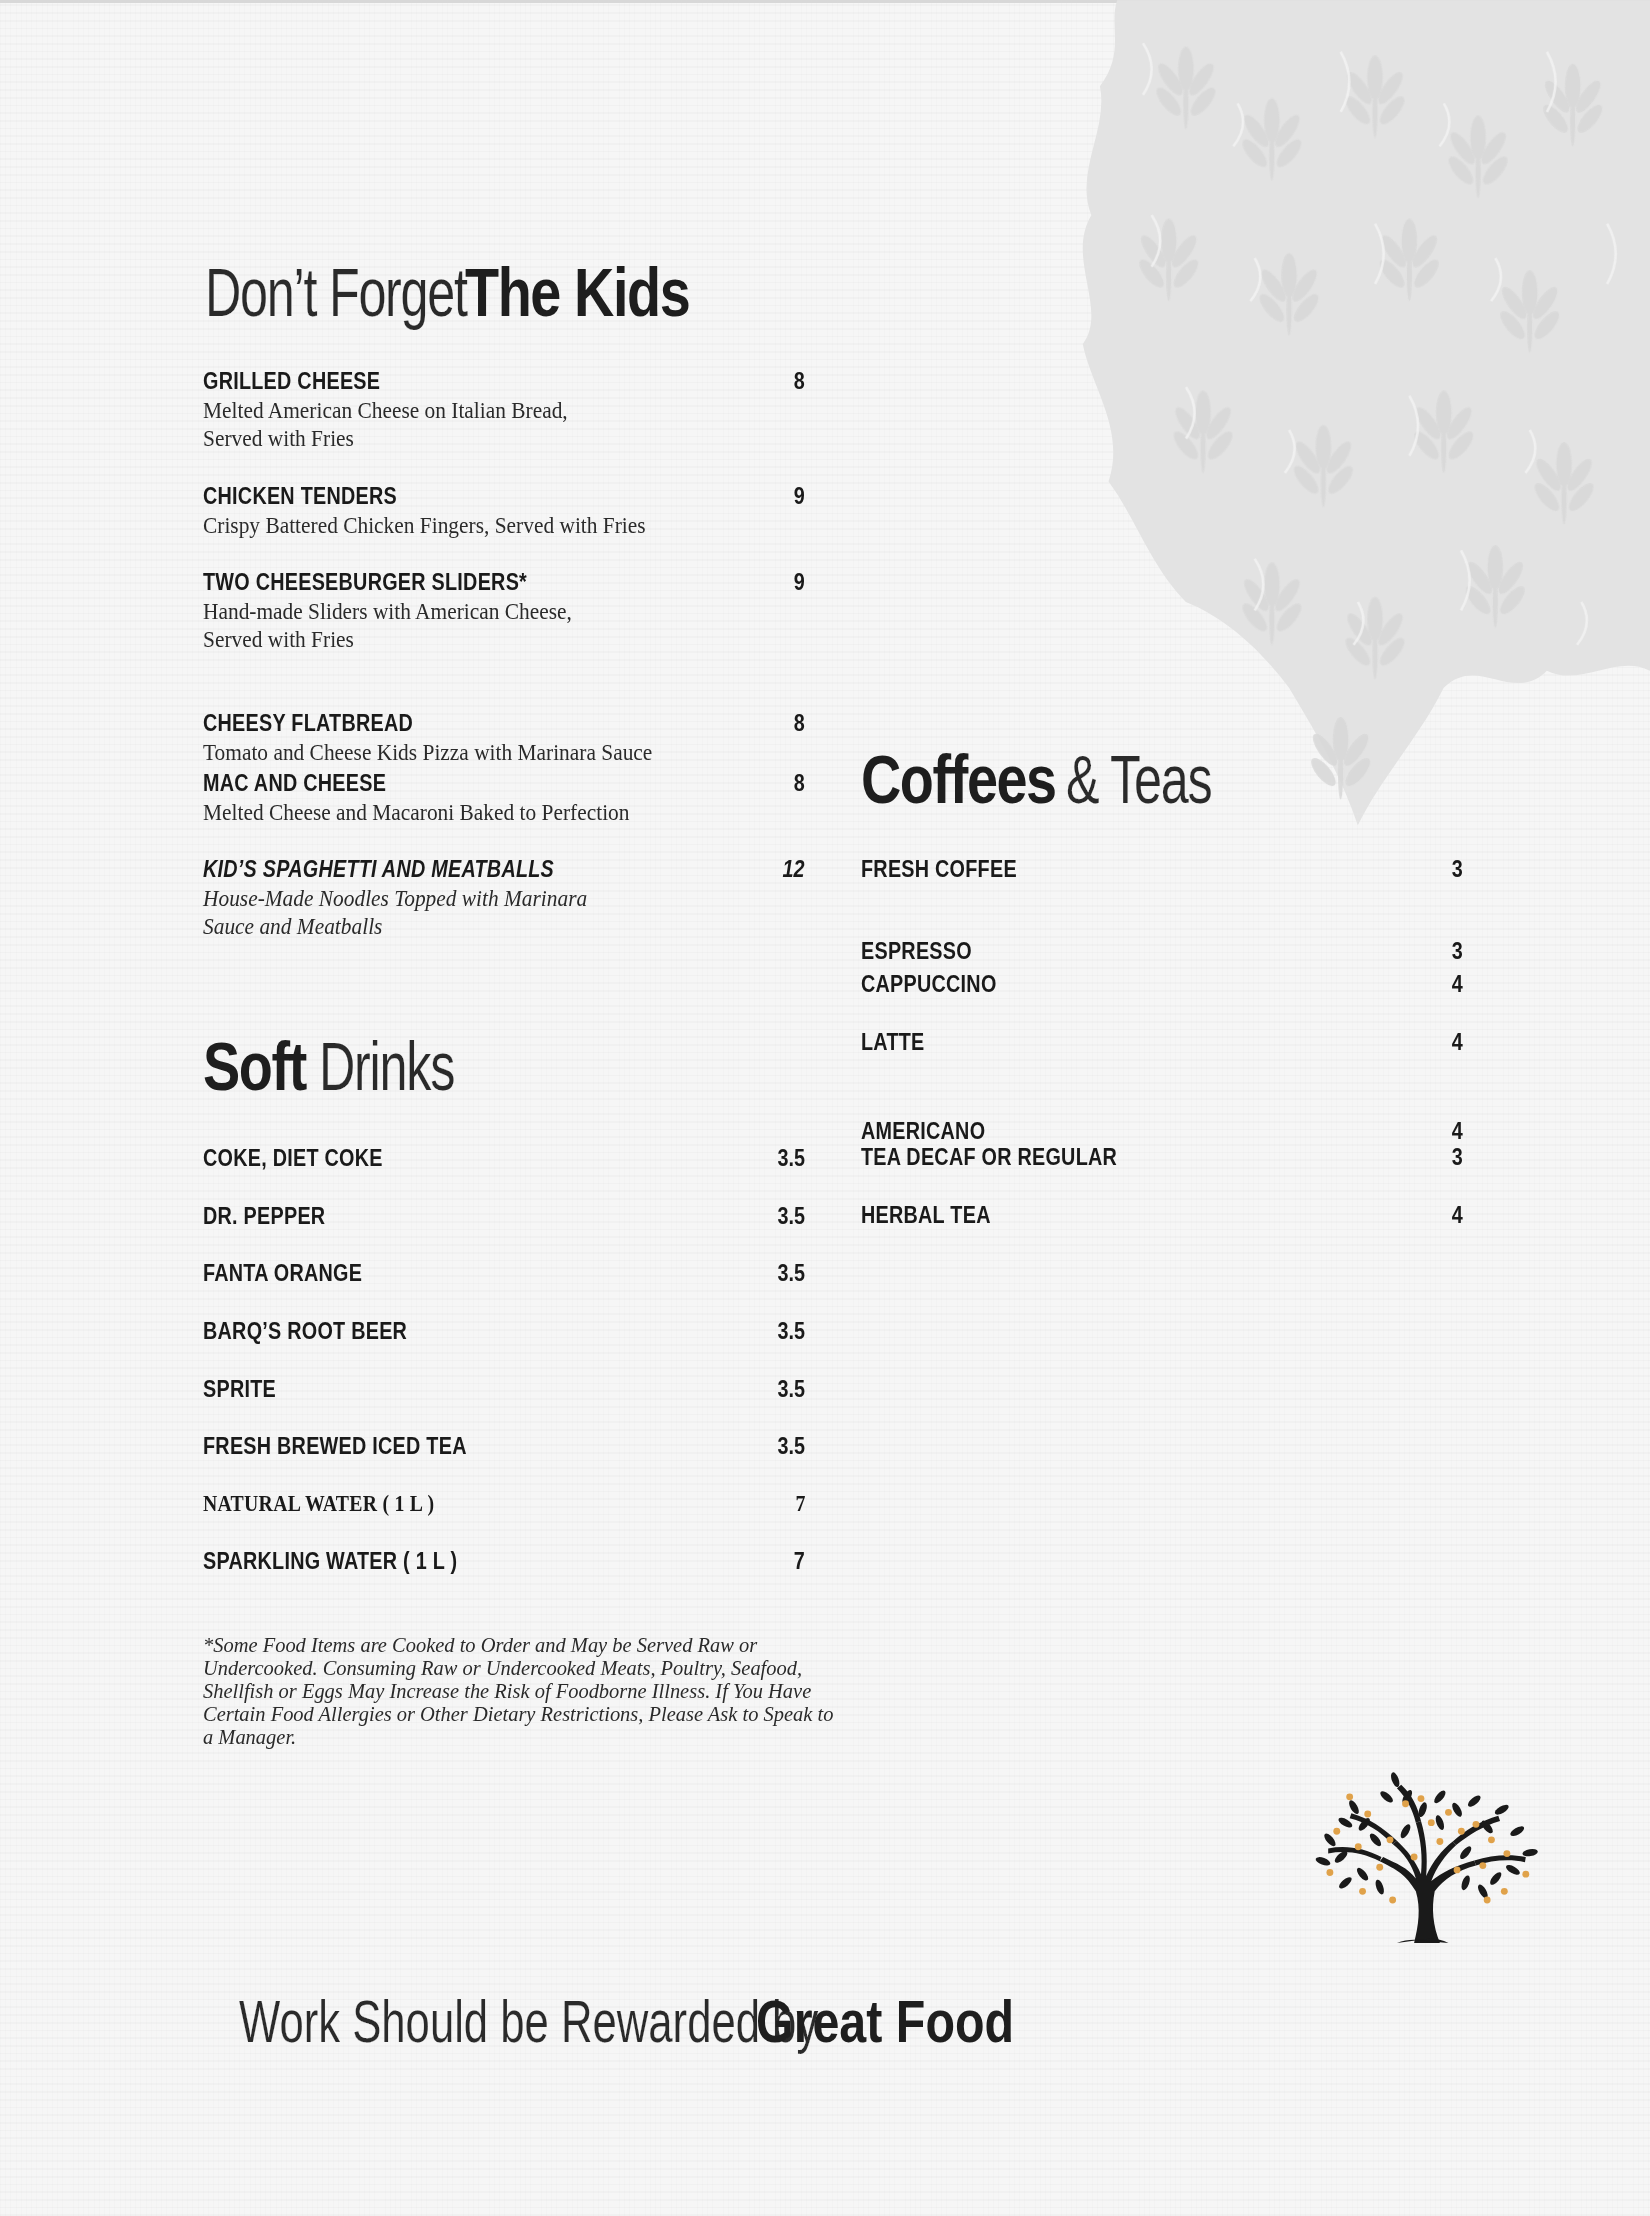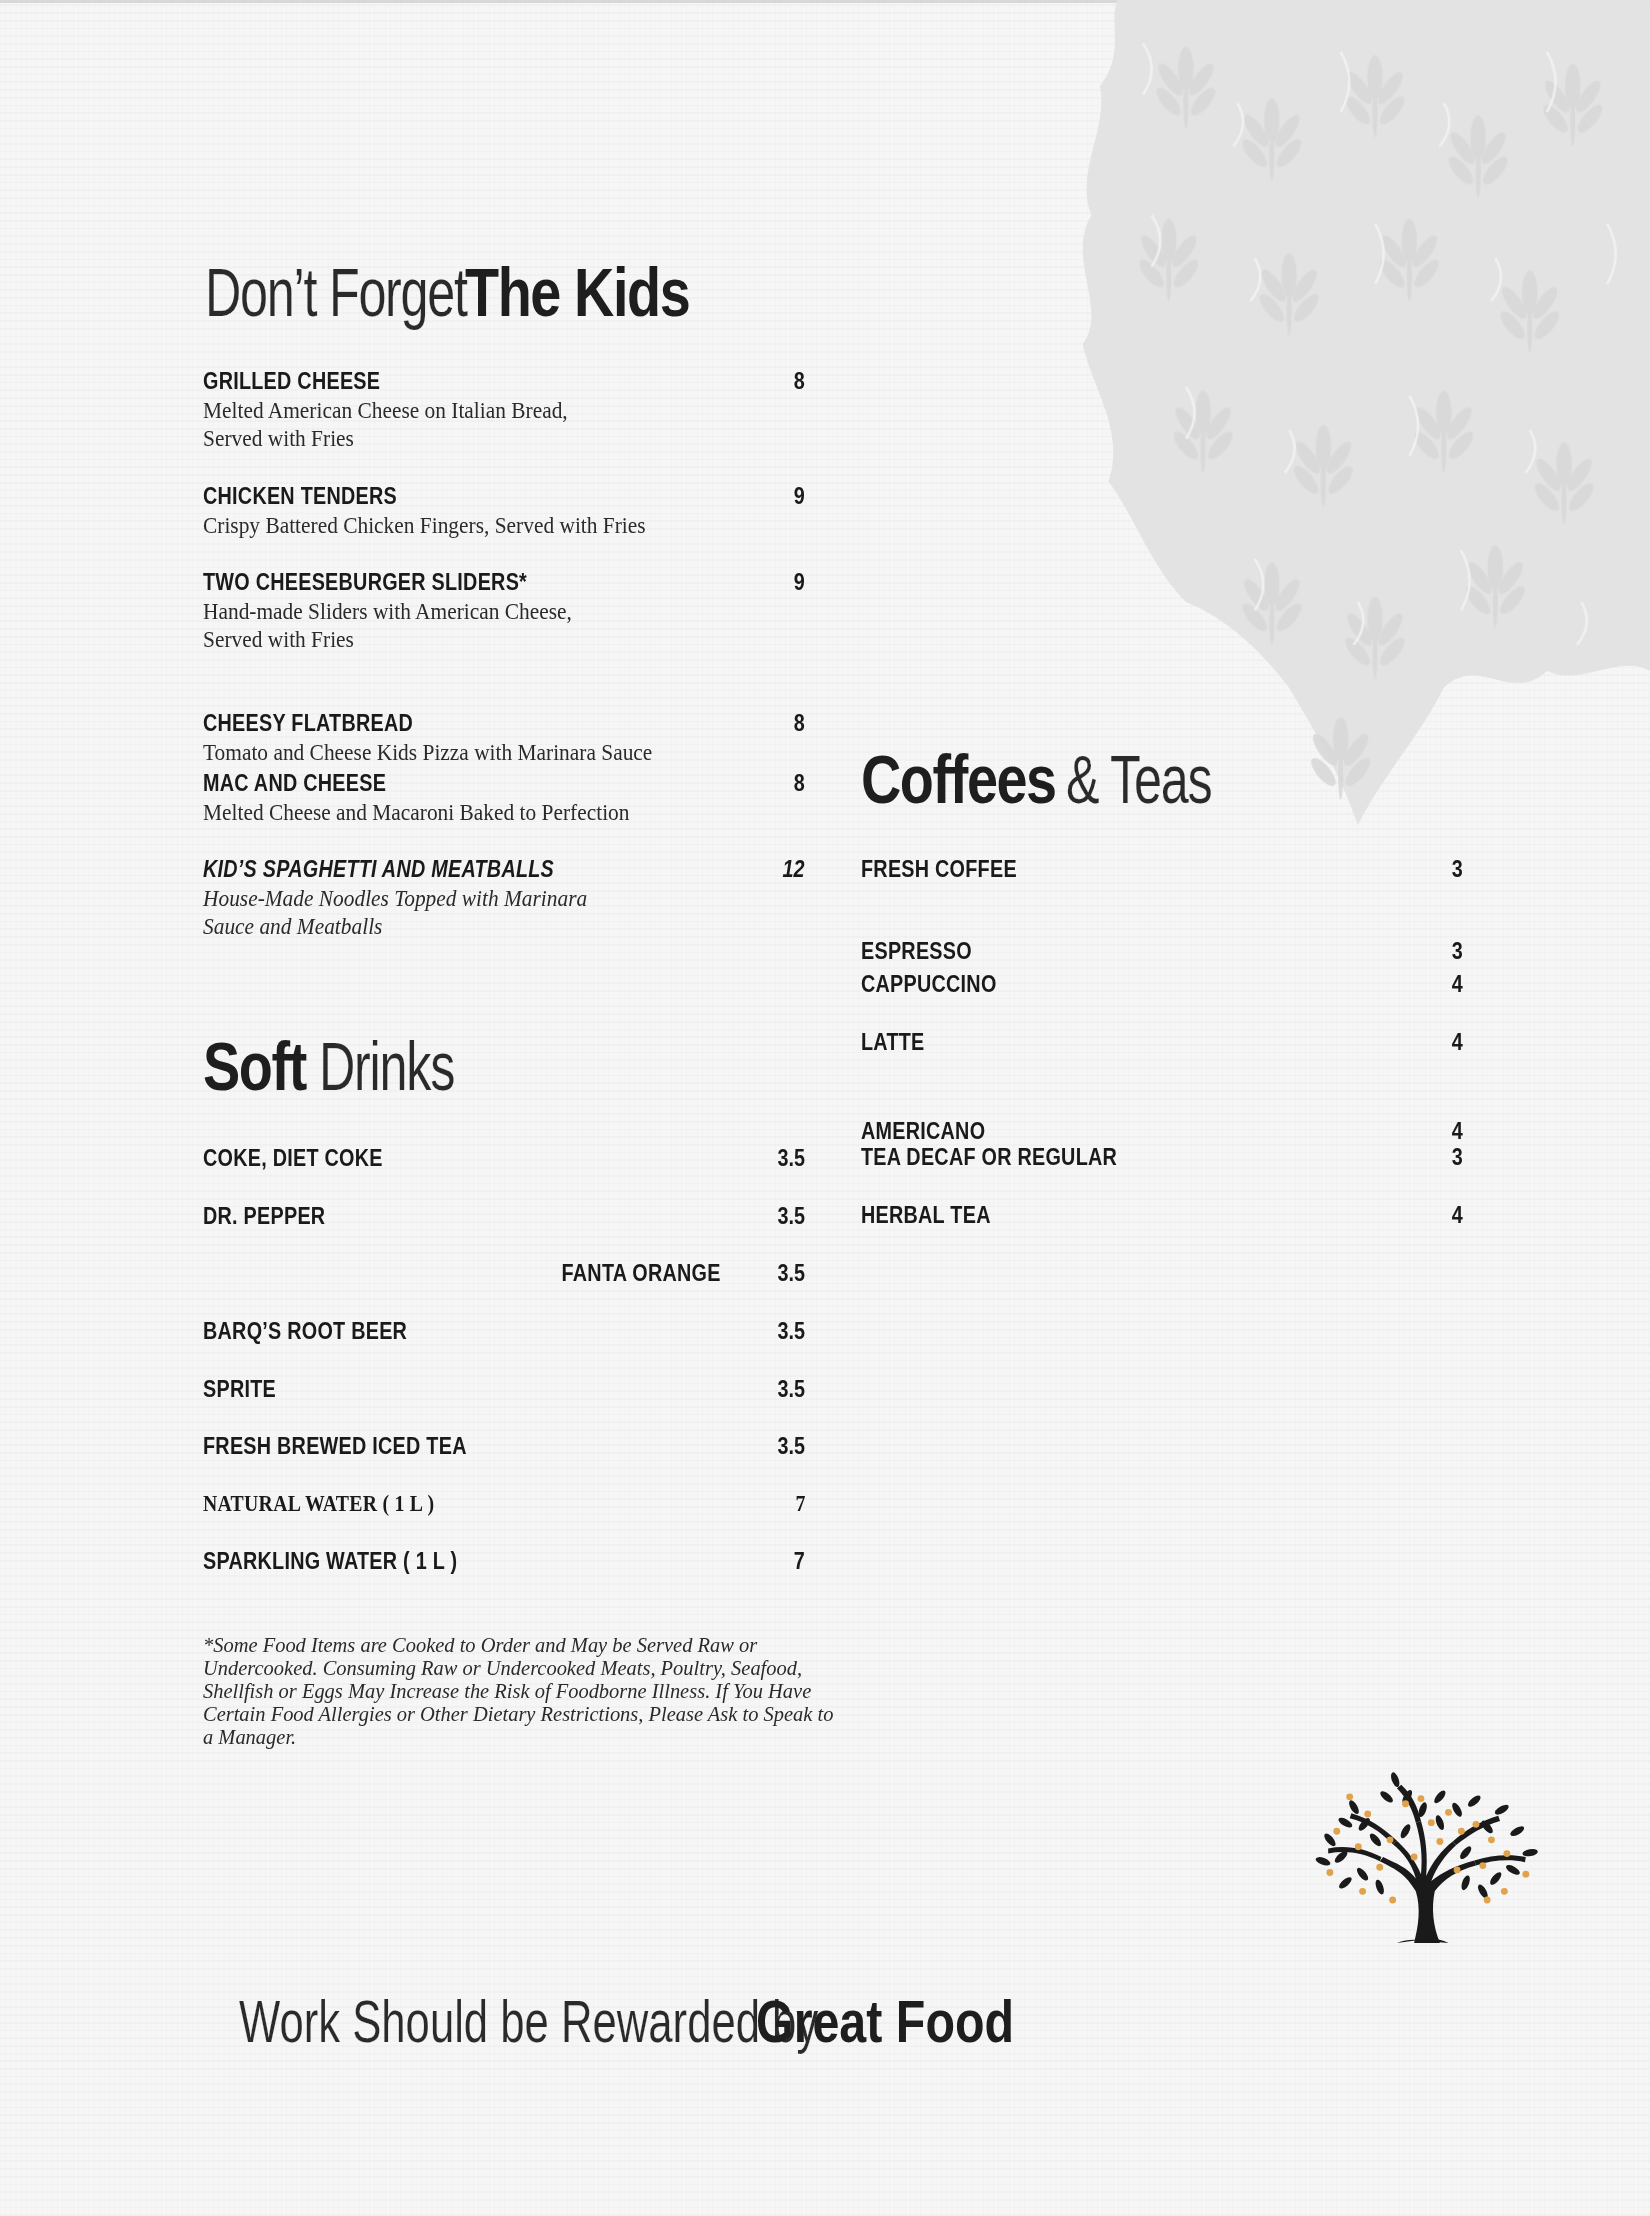--- a/index.html
+++ b/index.html
@@ -141,21 +141,21 @@
 </div>
 
 <div class="menu-item" style="left:203px; top:1145px;">
   <span class="item-name">COKE, DIET COKE</span>
   <span class="item-price">3.5</span>
 </div>
 <div class="menu-item" style="left:203px; top:1203px;">
   <span class="item-name">DR. PEPPER</span>
   <span class="item-price">3.5</span>
 </div>
-<div class="menu-item" style="left:203px; top:1260px;text-align:right;">
+<div class="menu-item" style="left:203px; top:1260px;">
   <span class="item-name">FANTA ORANGE</span>
   <span class="item-price">3.5</span>
 </div>
 <div class="menu-item" style="left:203px; top:1318px;">
   <span class="item-name">BARQ’S ROOT BEER</span>
   <span class="item-price">3.5</span>
 </div>
 <div class="menu-item" style="left:203px; top:1376px;">
   <span class="item-name">SPRITE</span>
   <span class="item-price">3.5</span>

